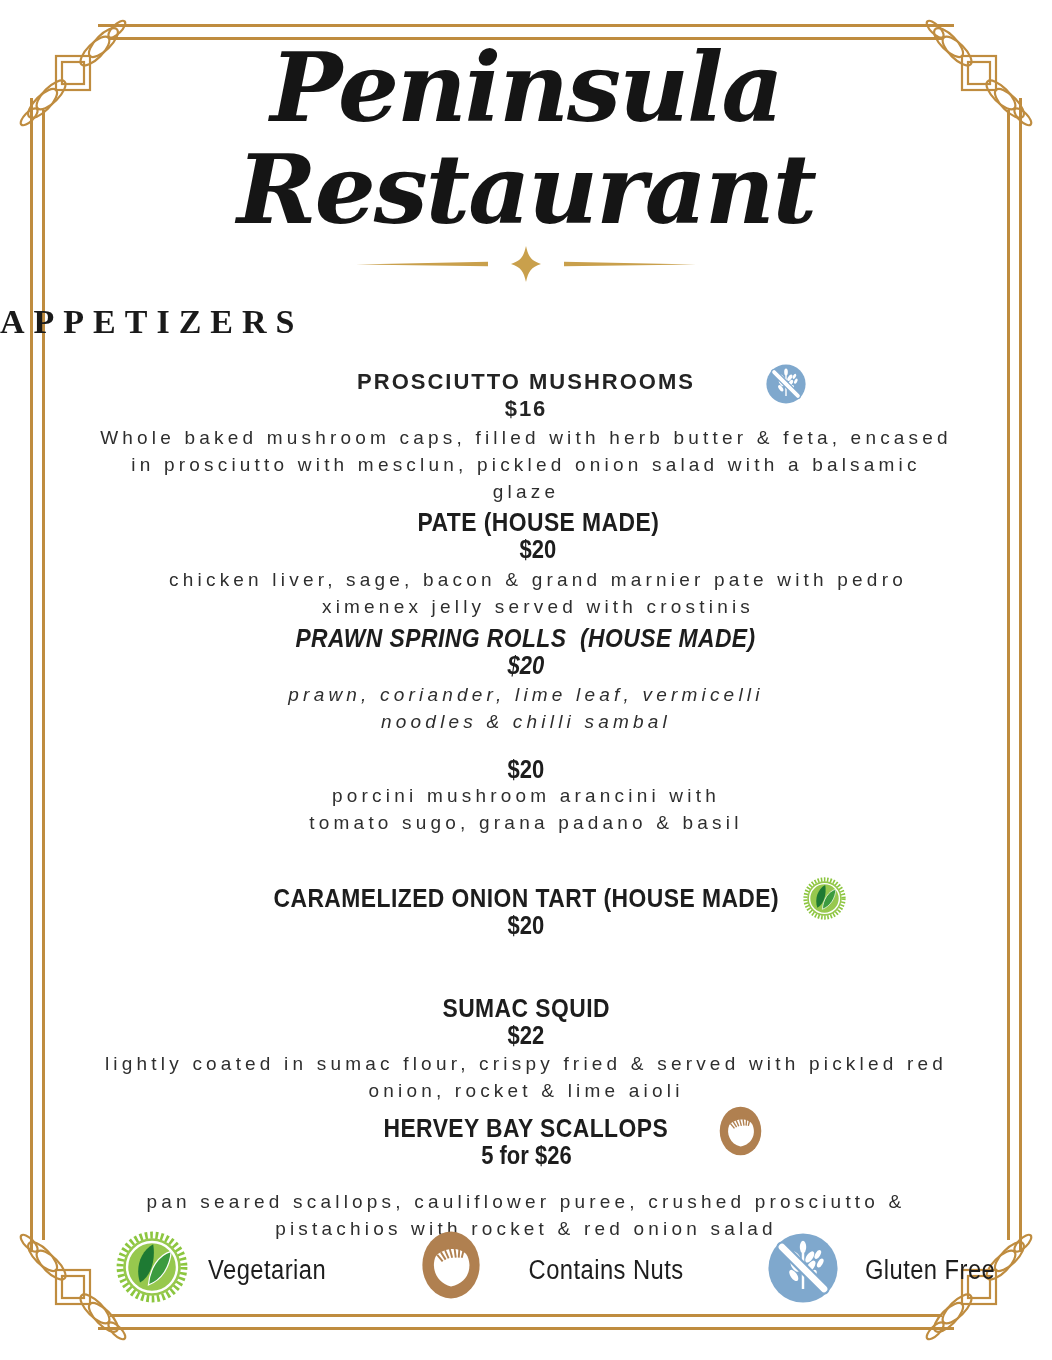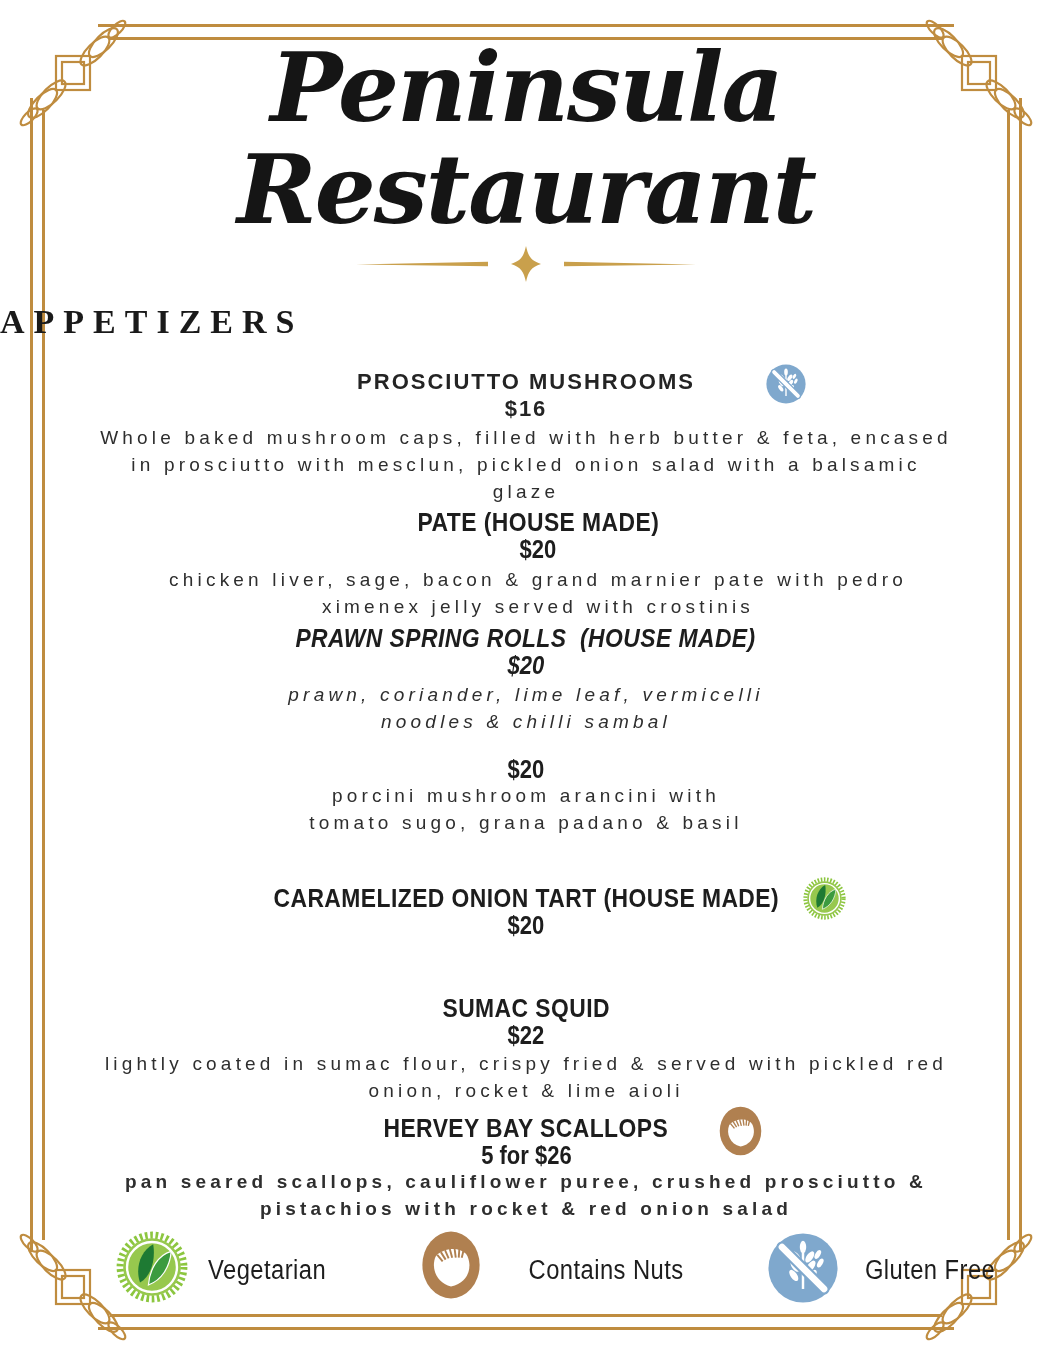--- a/index.html
+++ b/index.html
@@ -189,21 +189,21 @@
   </div>
 
   <div class="item" style="top:1114px;">
     <div class="item-header">
       <span class="cond iname-cond">HERVEY BAY SCALLOPS</span>
       <svg class="badge" style="left:calc(50% + 192px);top:-9px;" width="45" height="52" viewBox="0 0 52 58">
           <use href="#nut"></use>
         </svg>
     </div>
     <div class="price-row"><span class="cond price-cond">5 for $26</span></div>
-    <div class="desc" style="margin-top:0;font-weight:bold;">pan seared scallops, cauliflower puree, crushed prosciutto &amp;
+    <div class="desc" style="margin-top:20px;">pan seared scallops, cauliflower puree, crushed prosciutto &amp;
 pistachios with rocket &amp; red onion salad</div>
   </div>
 
   <svg class="legend-icon" style="left:116px;top:1231px;" width="72" height="72" viewBox="0 0 60 60">
       <use href="#veg"></use>
     </svg>
   <div class="legend-label" style="left:200px;top:1253px;"><span class="cond">Vegetarian</span></div>
 
   <svg class="legend-icon" style="left:420px;top:1230px;" width="62" height="70" viewBox="0 0 52 58">
       <use href="#nut"></use>

